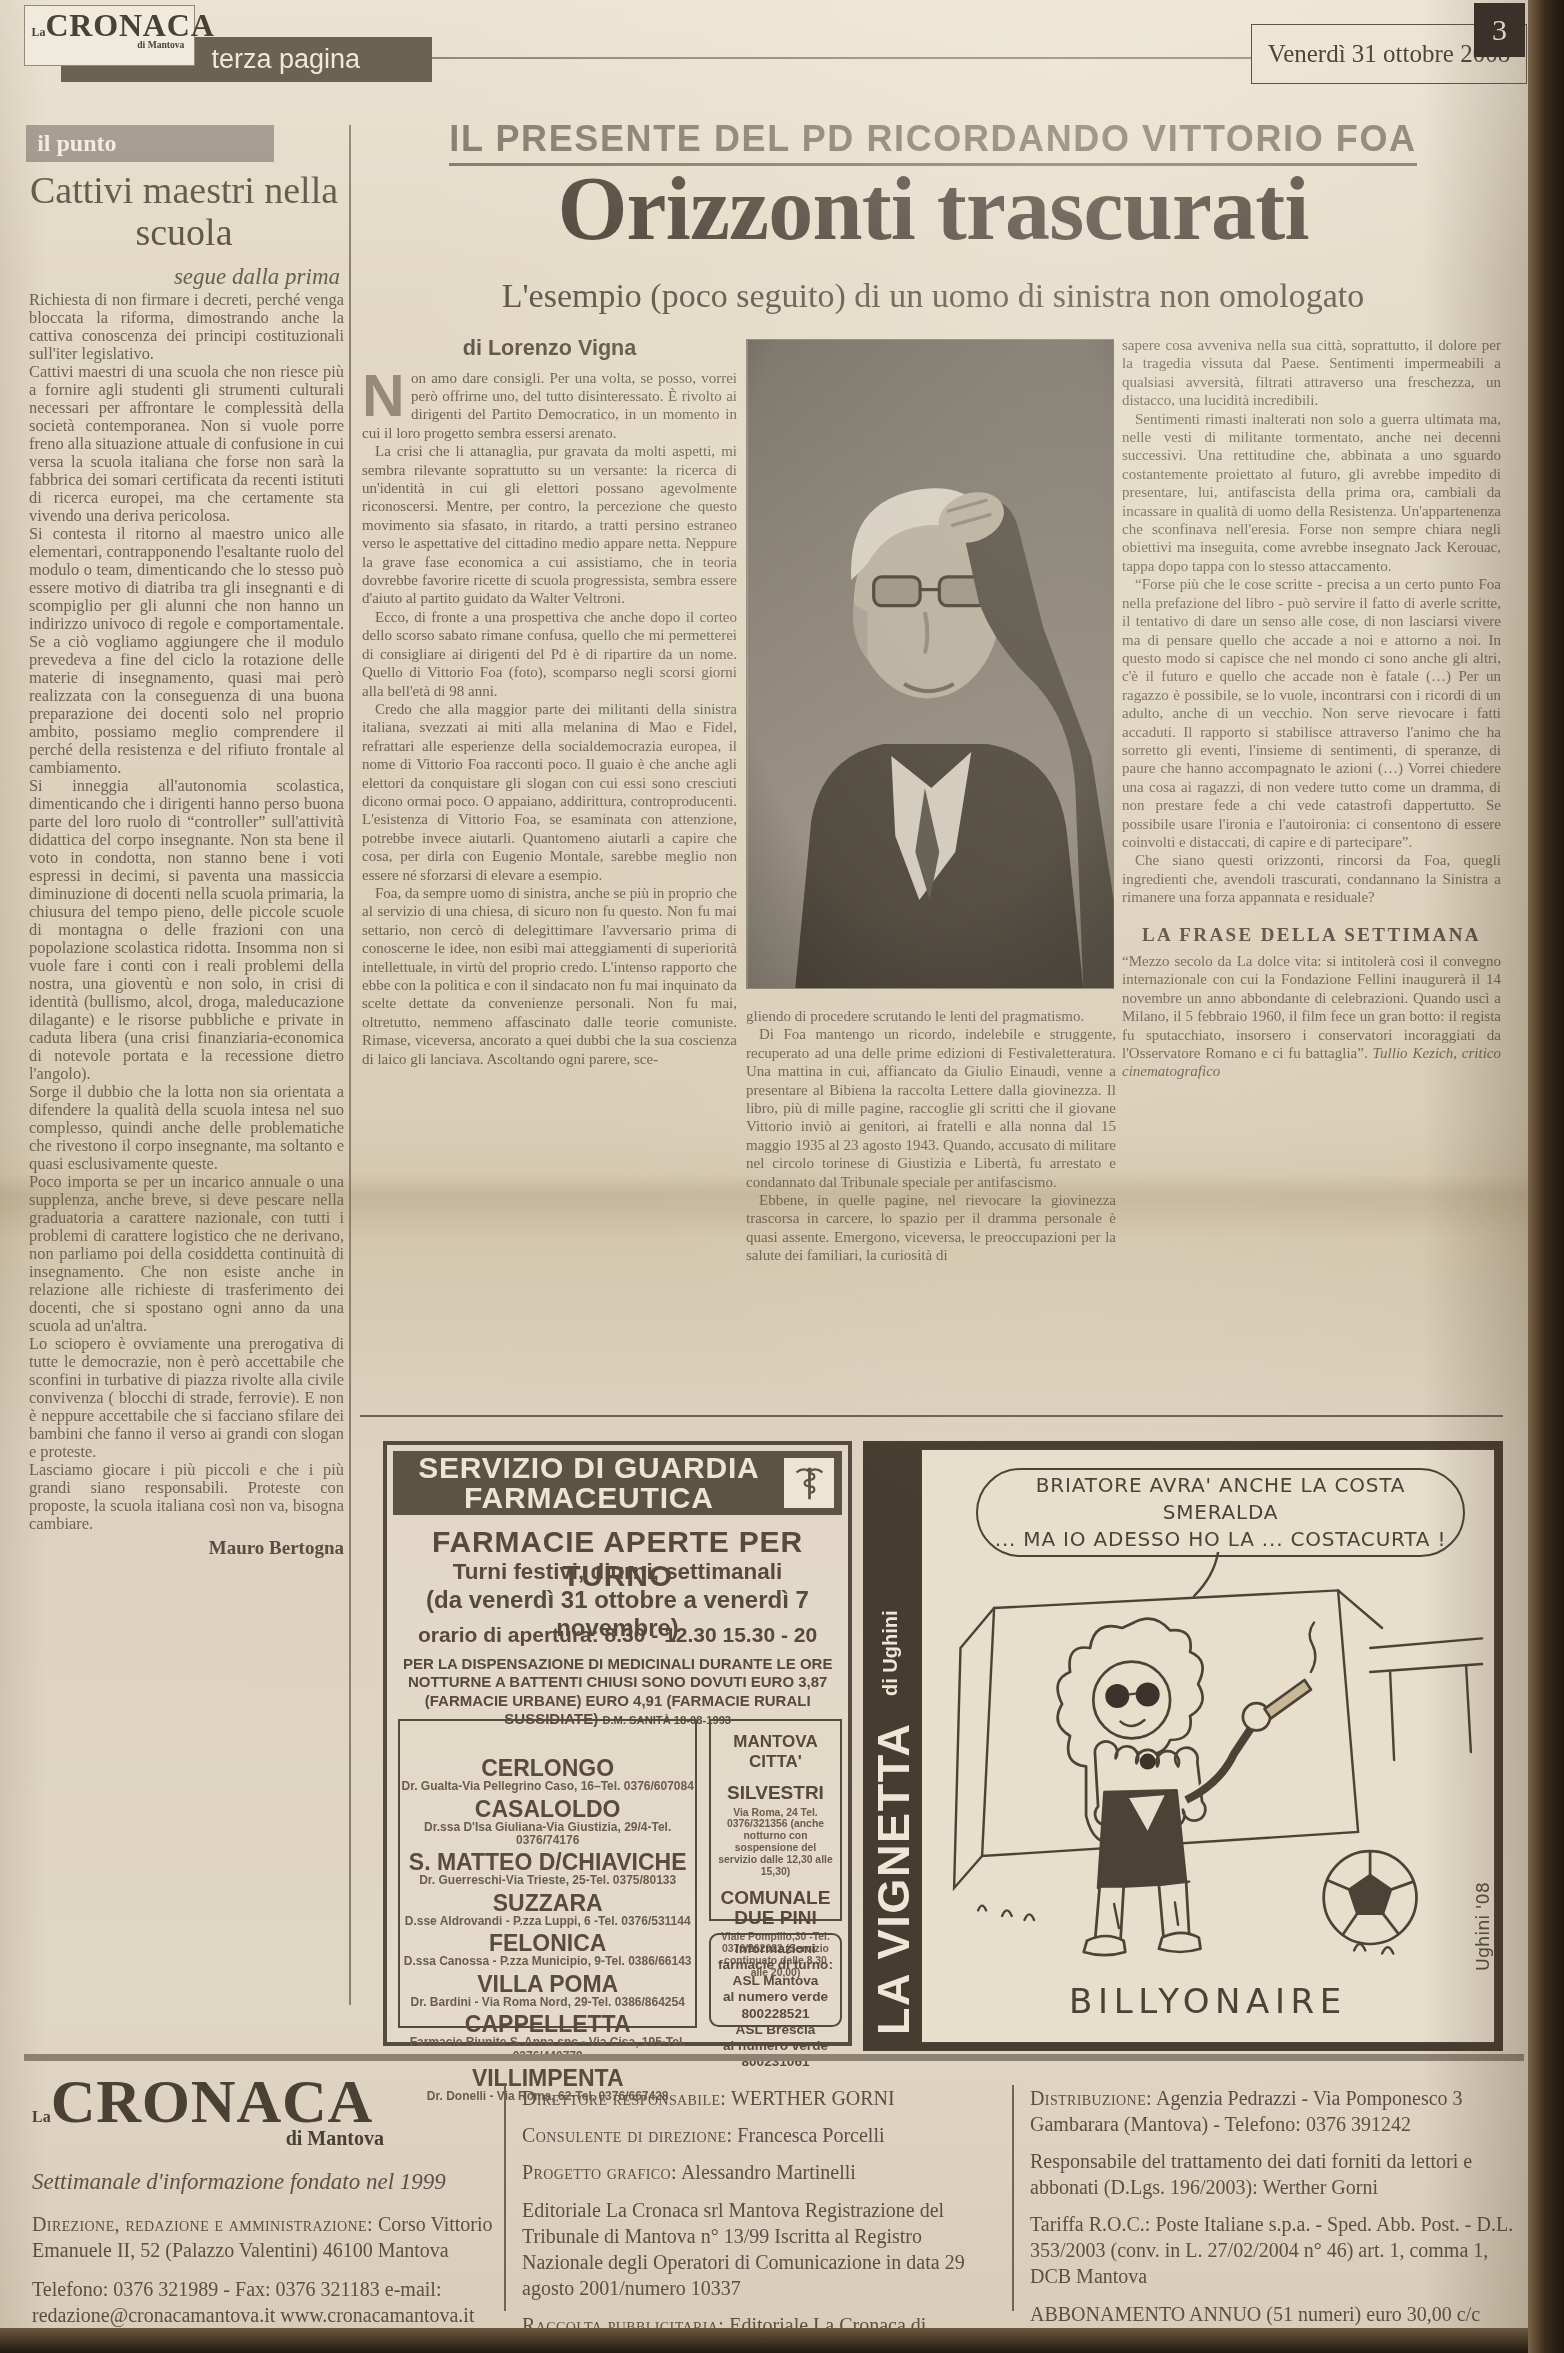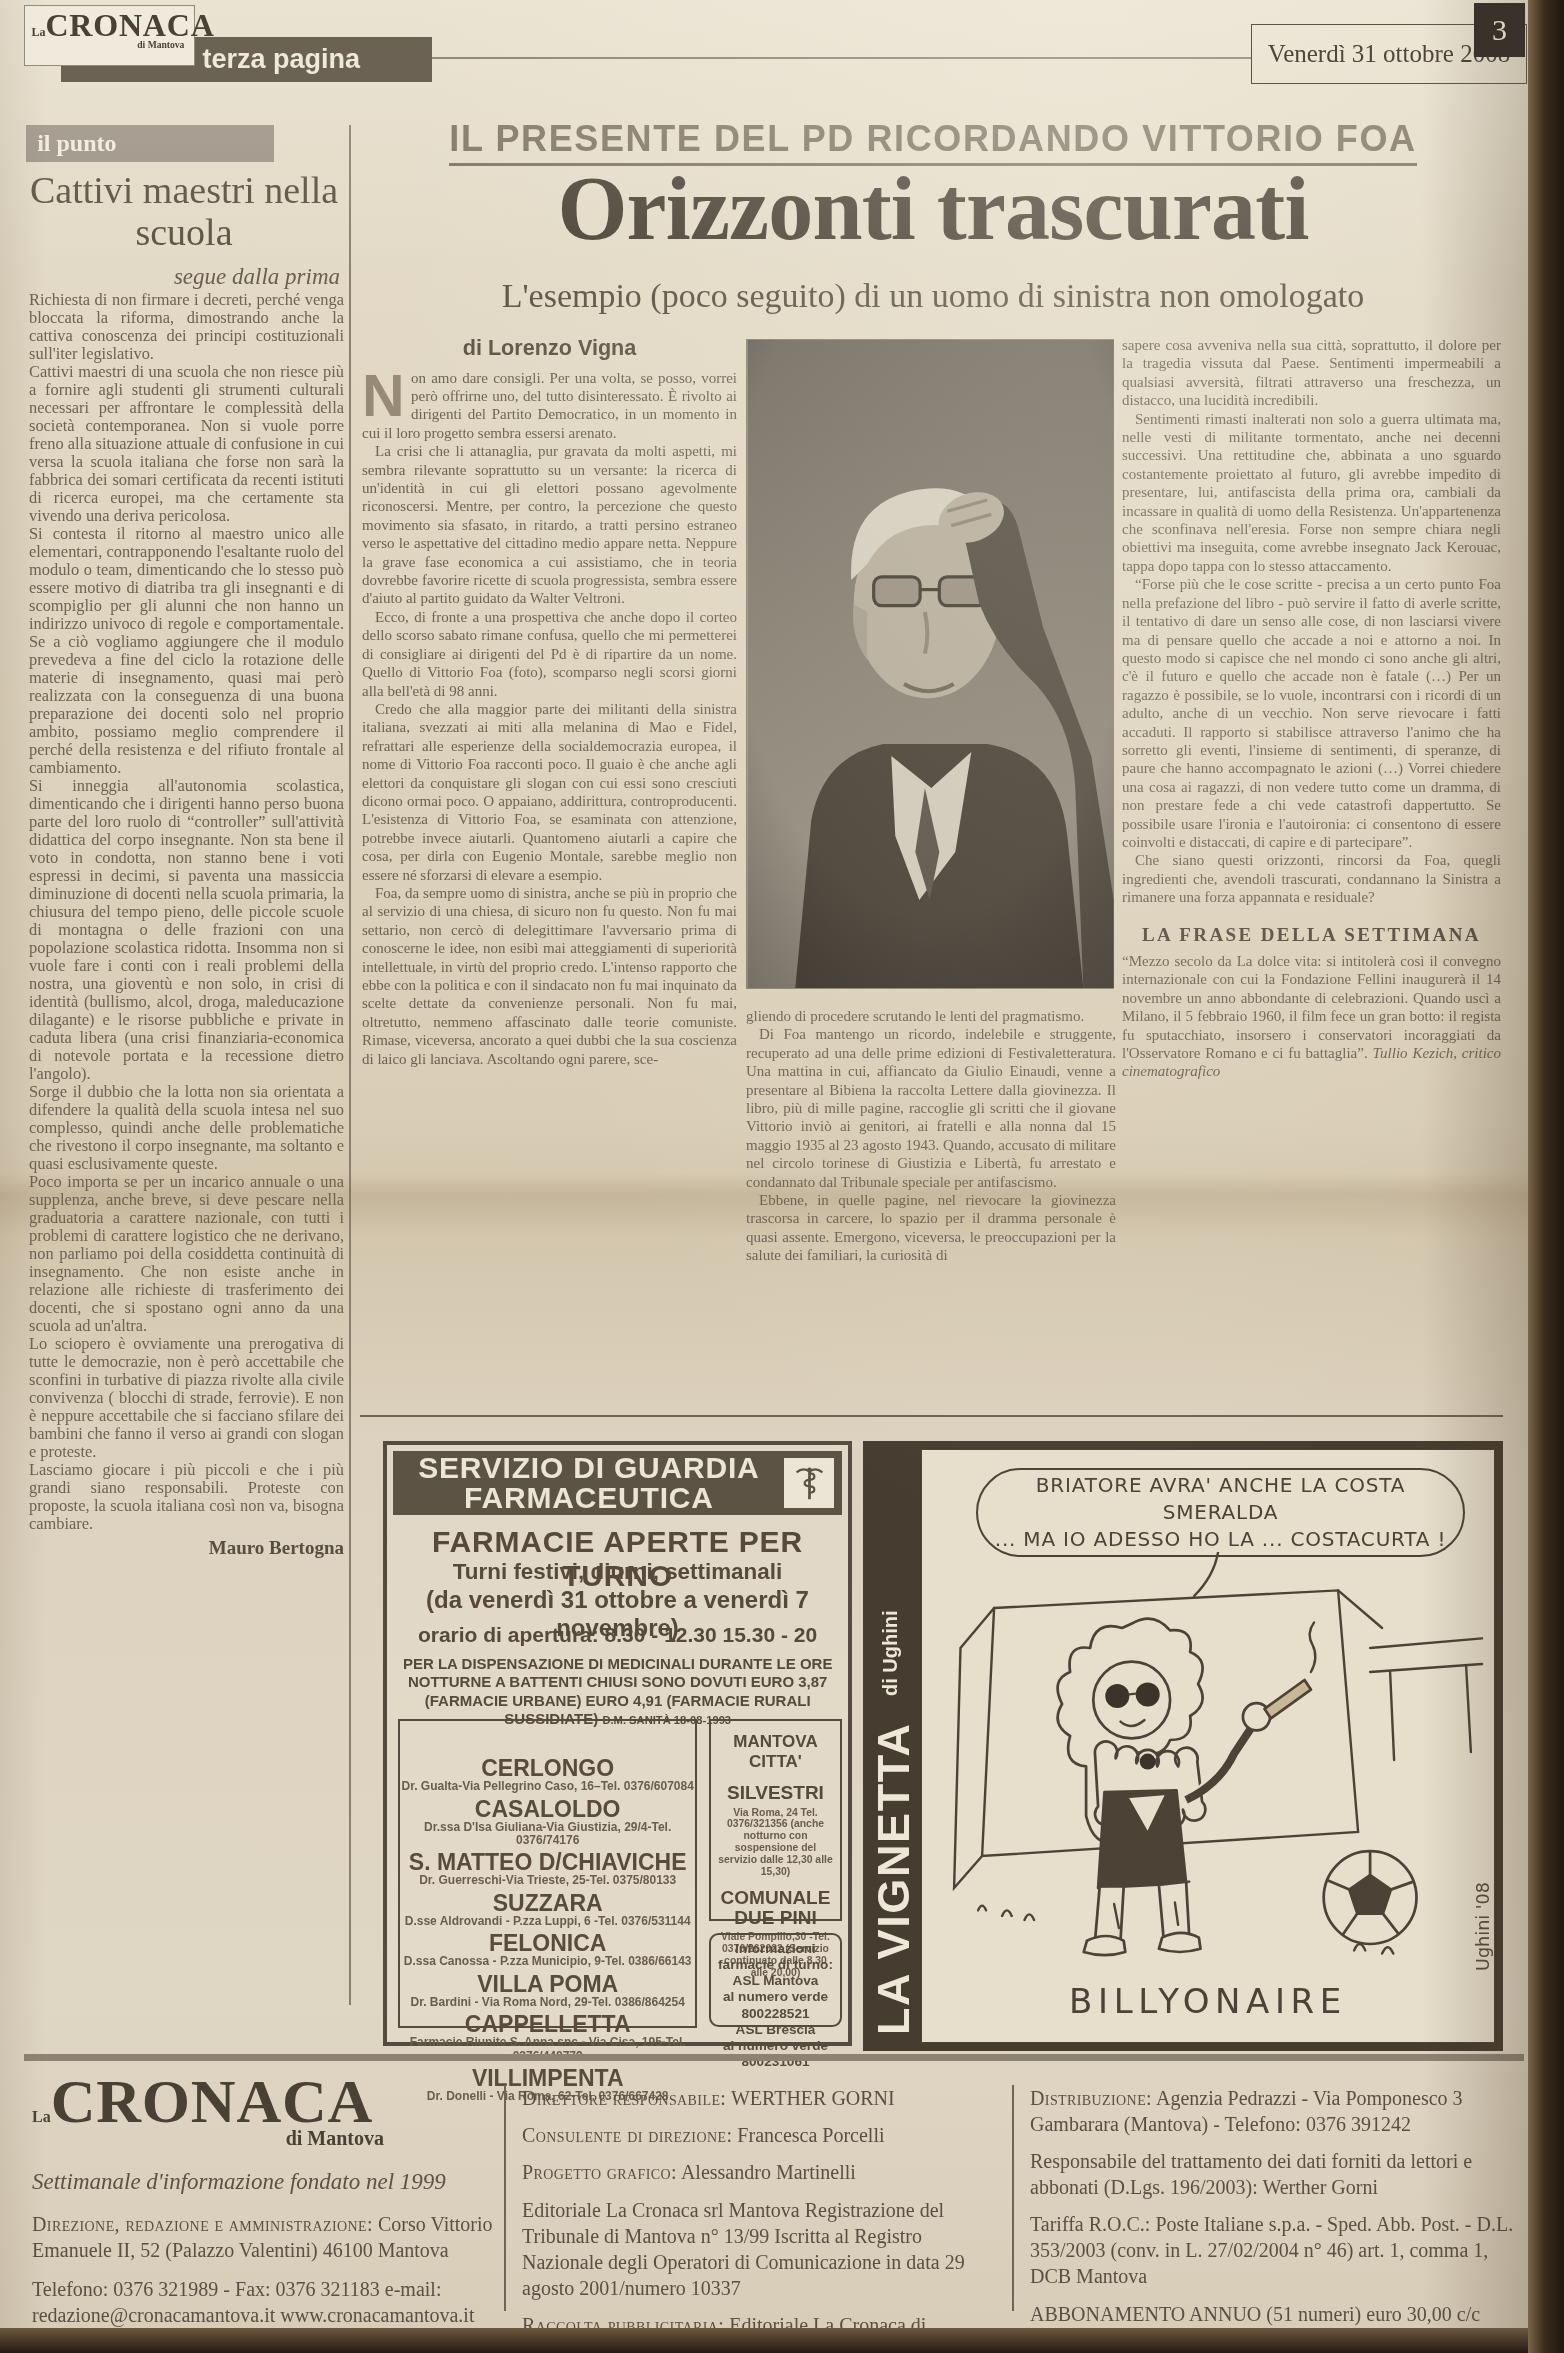--- a/index.html
+++ b/index.html
@@ -25,21 +25,21 @@
     background:linear-gradient(180deg,#6b583e,#201710);}
 
   
   .masthead{position:absolute;left:24px;top:4.8px;width:171px;height:61px;background:#f0eadd;
     border:0.8px solid #94897a;z-index:3;padding:3.2px 6.4px 0 6.4px;box-sizing:border-box;color:#4a4135;}
   .masthead .row{display:flex;align-items:baseline;line-height:1}
   .masthead .la{font-size:12px;font-weight:bold}
   .masthead .ttl{font-size:32px;font-weight:bold;letter-spacing:0.8px}
   .masthead .sub{font-size:9.6px;font-weight:bold;text-align:right;margin-top:-1.6px;padding-right:3.2px}
   .section-tab{position:absolute;left:61px;top:37px;width:371px;height:45px;background:#6c6254;z-index:2;
-    color:#efe9db;font-family:"Liberation Sans",sans-serif;font-weight:bold;font-size:27px;
+    color:#efe9db;font-family:"Liberation Sans",sans-serif;font-weight:normal;font-size:27px;
     display:flex;align-items:center;justify-content:flex-end;padding-right:72px;box-sizing:border-box;}
   .header-line{position:absolute;left:432px;top:57px;width:820px;height:2.4px;background:#7d7263}
   .date-box{position:absolute;left:1251px;top:24px;width:274px;height:58px;border:1.6px solid #5c5246;
     display:flex;align-items:center;justify-content:center;font-size:25px;color:#4f4538;z-index:2}
   .page-num{position:absolute;left:1474px;top:3.2px;width:51px;height:54px;background:#39312a;color:#ddd4c2;
     display:flex;align-items:center;justify-content:center;font-size:30px;z-index:3}
 
   
   .punto-bar{position:absolute;left:26px;top:125px;width:248px;height:37px;background:#9e9487;
     color:#f1ebdd;font-weight:bold;font-size:24px;display:flex;align-items:center;padding-left:11.2px;box-sizing:border-box}

